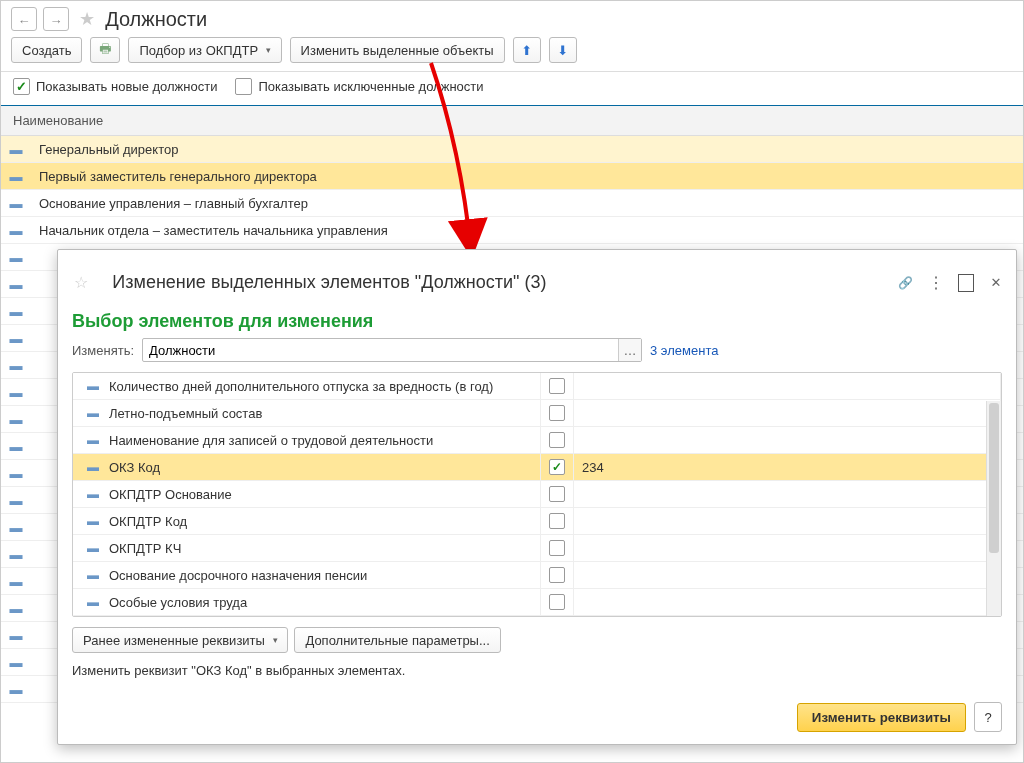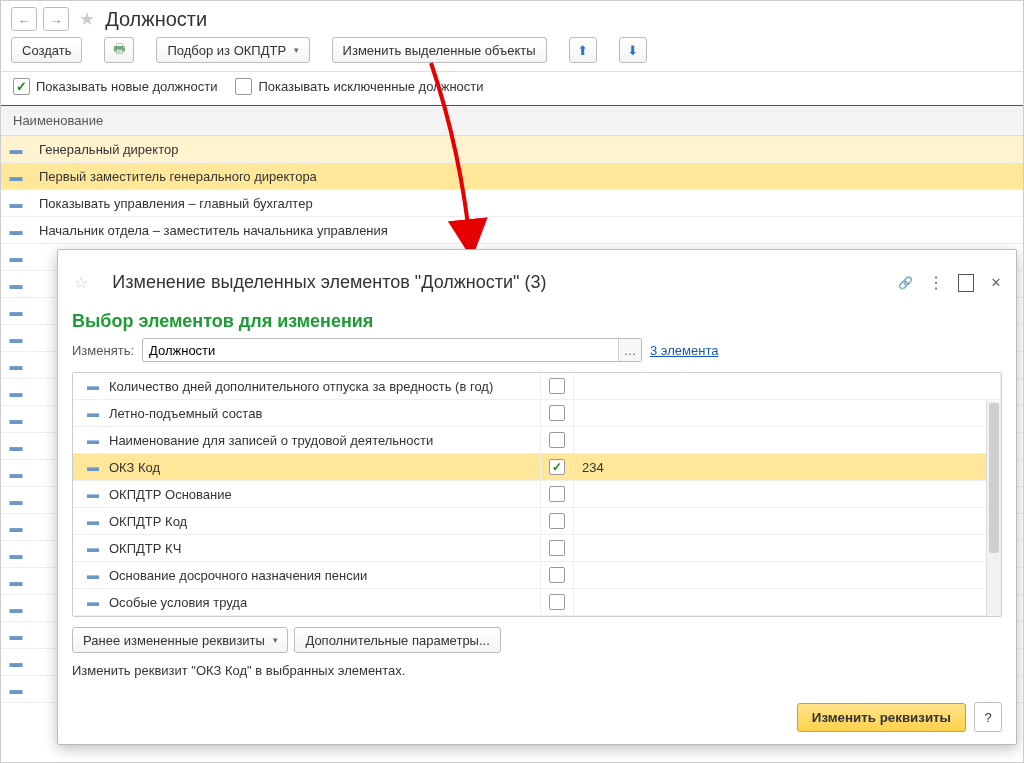--- a/index.html
+++ b/index.html
@@ -2,21 +2,21 @@
 <html><head>
 <meta charset="utf-8">
 <style>
   html,body{margin:0;padding:0;font-family:Arial,Helvetica,sans-serif;font-size:13px;color:#333;background:#fff}
   .page{width:1024px;height:763px;position:relative;overflow:hidden;border:1px solid #ccc;box-sizing:border-box}
   
   .topbar{display:flex;align-items:center;gap:6px;padding:6px 10px 2px 10px}
   .navbtn{width:24px;height:22px;border:1px solid #bbb;background:#fff;border-radius:3px;display:flex;align-items:center;justify-content:center;color:#888;cursor:pointer}
   .star{color:#ccc;font-size:18px;margin:0 4px}
   .page-title{font-size:20px;font-weight:500}
-  .toolbar2{display:flex;align-items:center;gap:22px;padding:4px 10px 8px 10px;border-bottom:1px solid #ddd}
+  .toolbar2{display:flex;align-items:center;gap:8px;padding:4px 10px 8px 10px;border-bottom:1px solid #ddd}
   .btn{border:1px solid #bbb;background:linear-gradient(#fff,#f4f4f4);border-radius:3px;padding:4px 10px;height:26px;box-sizing:border-box;display:flex;align-items:center;gap:4px;cursor:pointer;font-size:13px;color:#333}
   .iconbtn{width:30px;padding:0;justify-content:center}
   .arrowbtn{width:28px}
   .dd-caret{font-size:9px;color:#666;margin-left:4px}
   .checks{display:flex;align-items:center;gap:18px;padding:6px 12px 10px 12px}
   .chk{width:15px;height:15px;border:1px solid #999;border-radius:2px;display:inline-flex;align-items:center;justify-content:center;margin-right:6px;background:#fff}
   .chk.on::after{content:"✓";color:#1a8a1a;font-size:13px;font-weight:bold}
   
   .list-header{background:#f3f3f3;border-top:1px solid #0369a1;border-bottom:1px solid #ddd;padding:7px 12px;color:#555}
   .list{ }
@@ -36,21 +36,21 @@
   .dlg-title .star{font-size:16px;color:#ccc}
   .dlg-title h2{margin:12px;font-size:18px;font-weight:500;flex:1}
   .dlg-icons{display:flex;align-items:center;gap:14px;color:#666}
   .dlg-icons span{cursor:pointer;display:inline-flex;width:16px;height:16px;align-items:center;justify-content:center}
   .dlg-sub{color:#1d9c35;font-size:18px;font-weight:600;padding:0 14px 6px 14px}
   .dlg-row{display:flex;align-items:center;gap:8px;padding:0 14px 10px 14px}
   .dlg-row label{color:#555}
   .inputwrap{flex:0 0 500px;position:relative}
   .inputwrap input{width:100%;height:24px;border:1px solid #bbb;border-radius:2px;padding:2px 26px 2px 6px;box-sizing:border-box;font-size:13px}
   .inputwrap .dots{position:absolute;right:1px;top:1px;bottom:1px;width:22px;border-left:1px solid #ccc;display:flex;align-items:center;justify-content:center;color:#666;background:#f7f7f7;cursor:pointer}
-  .link{color:#1858b8;text-decoration:underline;cursor:pointer}
+  .link{color:#1858b8;cursor:pointer}
   
   .grid{margin:0 14px 8px 14px;border:1px solid #ccc;border-radius:2px;overflow:hidden;position:relative}
   .ghead{display:flex;background:linear-gradient(#fafafa,#ededed);border-bottom:1px solid #ccc;height:28px}
   .gh{padding:5px 8px;border-right:1px solid #ccc;color:#555;font-size:13px;display:flex;align-items:center}
   .c-attr{flex:0 0 468px}
   .c-chk{flex:0 0 30px;justify-content:center}
   .c-val{flex:1}
   .grow{display:flex;align-items:center;height:26px;border-bottom:1px solid #eee;background:#fff}
   .grow.sel{background:#ffe79a}
   .gc{padding:0 8px;border-right:1px solid #eee;height:100%;display:flex;align-items:center;box-sizing:border-box}
@@ -124,21 +124,21 @@
   <div class="row hi">
         <span class="handle">▬</span>
         <span class="txt">Генеральный директор</span>
       </div>
   <div class="row sel">
         <span class="handle">▬</span>
         <span class="txt">Первый заместитель генерального директора</span>
       </div>
   <div class="row">
         <span class="handle">▬</span>
-        <span class="txt">Показывать управления – главный бухгалтер</span>
+        <span class="txt">Основание управления – главный бухгалтер</span>
       </div>
   <div class="row">
         <span class="handle">▬</span>
         <span class="txt">Начальник отдела – заместитель начальника управления</span>
       </div>
 
   <div class="thin-row">
         <span class="handle">▬</span>
       </div>
   <div class="thin-row">

